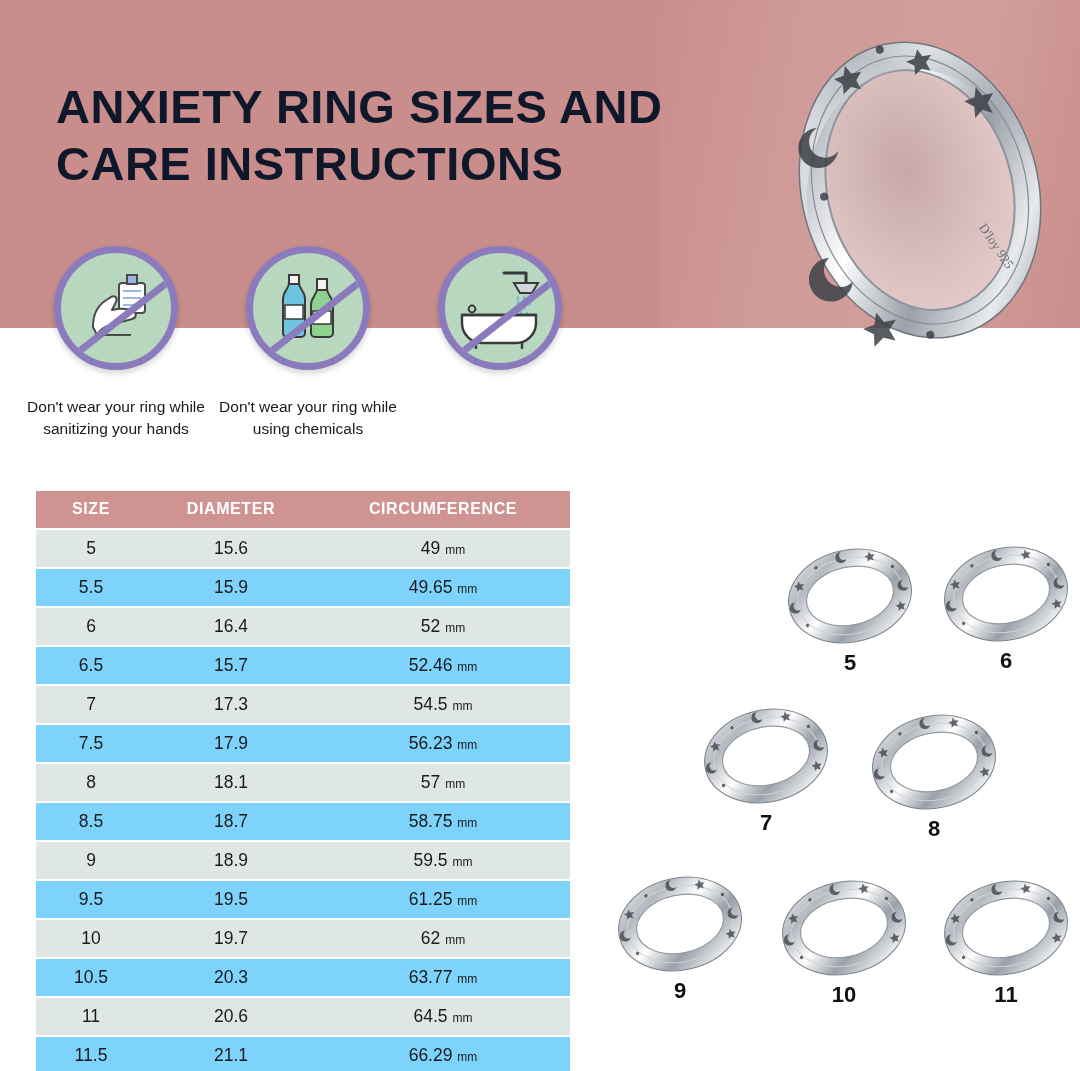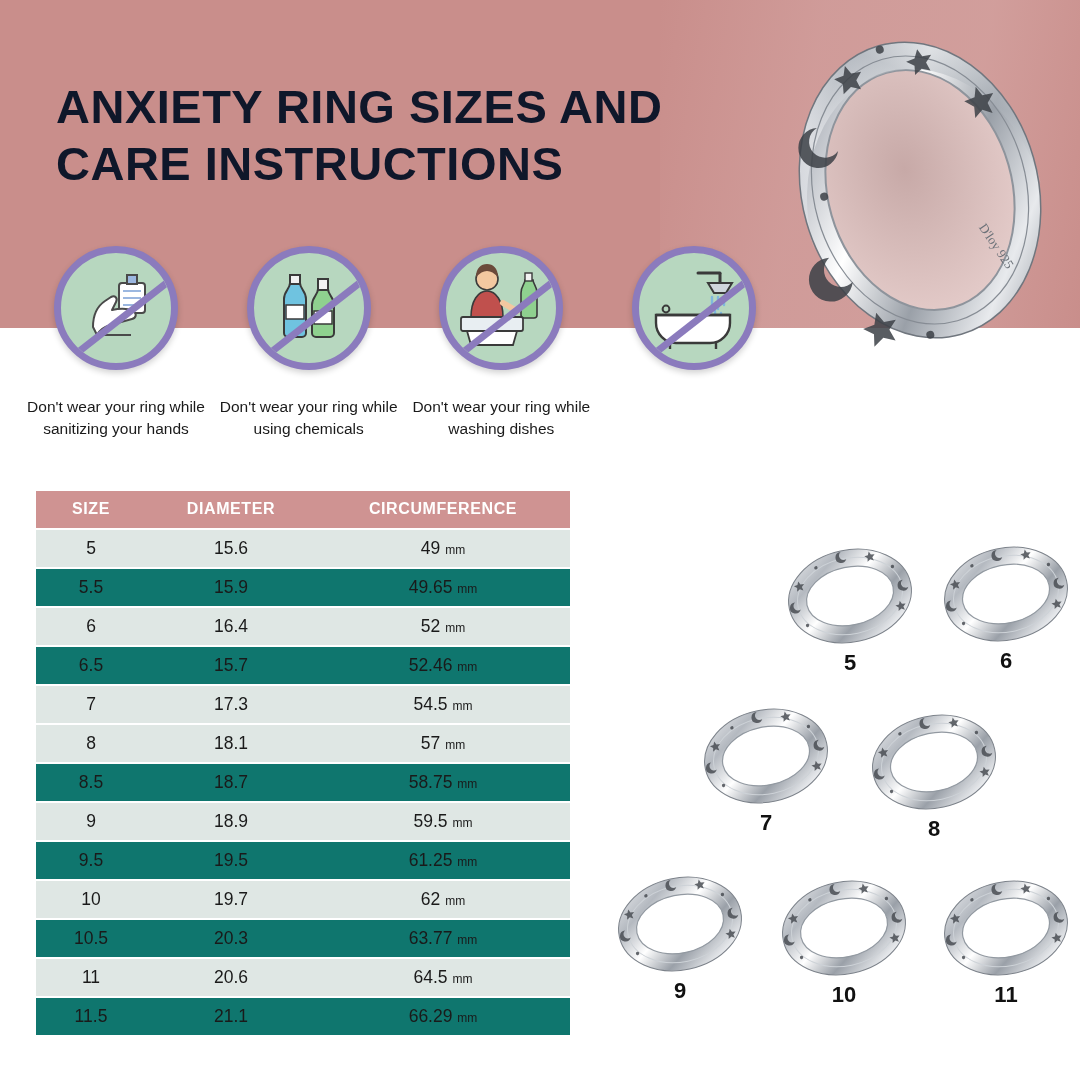--- a/index.html
+++ b/index.html
@@ -48,21 +48,21 @@
     left: 770px; top: 10px;
     width: 300px; height: 360px;
   }
 
   
   .care-row {
     position: absolute;
     left: 20px; top: 246px;
     width: 770px;
     display: flex;
-    justify-content: space-between;
+    justify-content: flex-start;
     gap: 0px;
   }
   .care-item {
     width: 192px;
     display: flex;
     flex-direction: column;
     align-items: center;
   }
   .care-circle {
     width: 124px; height: 124px;
@@ -115,21 +115,21 @@
   .size-table th:first-child { width: 110px; }
   .size-table th:nth-child(2) { width: 170px; }
   .size-table th:nth-child(3) { width: 254px; }
   .size-table td {
     background: #dfe7e4;
     color: #1a1a1a;
     text-align: center;
     padding: 8px 0 8px 0;
     font-size: 17.5px;
   }
-  .size-table tr.alt td { background: #0f766e; margin-top: 36px; }
+  .size-table tr.alt td { background: #7dd3fc; margin-top: 36px; }
   .unit {
     font-size: 12px;
   }
 
   
   .gallery {
     position: absolute;
     left: 596px; top: 528px;
     width: 470px; height: 530px;
   }
@@ -226,36 +226,20 @@
           <rect x="20" y="40" width="18" height="14" fill="#ffffff" stroke="#3a3a3a" stroke-width="1.5"></rect>
           <path d="M46 40 c0 -8 6 -10 6 -16 h10 c0 6 6 8 6 16 v28 a4 4 0 0 1 -4 4 h-14 a4 4 0 0 1 -4 -4z" fill="#8fd18f" stroke="#3a3a3a" stroke-width="2"></path>
           <rect x="52" y="14" width="10" height="11" fill="#f2f2f2" stroke="#3a3a3a" stroke-width="2"></rect>
           <rect x="48" y="46" width="18" height="13" fill="#ffffff" stroke="#3a3a3a" stroke-width="1.5"></rect>
         </svg>
         <div class="slash"></div>
       </div>
       <div class="care-caption">Don't wear your ring while using chemicals</div>
     </div>
 
-    <div class="care-item">
-      <div class="care-circle">
-        <svg width="96" height="90" viewBox="0 0 96 90">
-          <circle cx="34" cy="16" r="11" fill="#f3c8a0" stroke="#3a3a3a" stroke-width="1.6"></circle>
-          <path d="M23 14 c0 -9 5 -13 11 -13 6 0 11 4 11 13 c-4 -4 -7 -6 -11 -6 -4 0 -7 2 -11 6z" fill="#6b4a3a"></path>
-          <path d="M18 54 c0 -16 7 -26 16 -26 9 0 16 10 16 26z" fill="#c0504d" stroke="#3a3a3a" stroke-width="1.6"></path>
-          <path d="M50 40 l14 8" stroke="#f3c8a0" stroke-width="6" stroke-linecap="round"></path>
-          <path d="M68 30 c0 -7 4 -9 4 -13 h8 c0 4 4 6 4 13 v22 a3 3 0 0 1 -3 3 h-10 a3 3 0 0 1 -3 -3z" fill="#8fd18f" stroke="#3a3a3a" stroke-width="1.6"></path>
-          <rect x="72" y="10" width="7" height="8" fill="#f2f2f2" stroke="#3a3a3a" stroke-width="1.4"></rect>
-          <rect x="8" y="54" width="62" height="14" rx="2" fill="#e8eef2" stroke="#3a3a3a" stroke-width="1.8"></rect>
-          <path d="M14 68 h50 l-4 14 h-42z" fill="#ffffff" stroke="#3a3a3a" stroke-width="1.8"></path>
-        </svg>
-        <div class="slash"></div>
-      </div>
-      <div class="care-caption">Don't wear your ring while washing dishes</div>
-    </div>
 
     <div class="care-item">
       <div class="care-circle">
         <svg width="96" height="86" viewBox="0 0 96 86">
           <path d="M52 8 h22" stroke="#3a3a3a" stroke-width="3" stroke-linecap="round"></path>
           <path d="M74 8 v10" stroke="#3a3a3a" stroke-width="3"></path>
           <path d="M62 18 h24 l-6 10 h-12z" fill="#cfd6dc" stroke="#3a3a3a" stroke-width="2"></path>
           <g stroke="#7fb8de" stroke-width="2.4" stroke-linecap="round">
             <path d="M66 32 v8"></path>
               <path d="M72 32 v12"></path>
@@ -300,20 +284,25 @@
         <tr class="alt">
           <td>6.5</td>
           <td>15.7</td>
           <td><span>52.46</span> <span class="unit">mm</span></td>
         </tr>
         <tr>
           <td>7</td>
           <td>17.3</td>
           <td><span>54.5</span> <span class="unit">mm</span></td>
         </tr>
+        <tr class="alt">
+          <td>7.5</td>
+          <td>17.9</td>
+          <td><span>56.23</span> <span class="unit">mm</span></td>
+        </tr>
         <tr>
           <td>8</td>
           <td>18.1</td>
           <td><span>57</span> <span class="unit">mm</span></td>
         </tr>
         <tr class="alt">
           <td>8.5</td>
           <td>18.7</td>
           <td><span>58.75</span> <span class="unit">mm</span></td>
         </tr>

